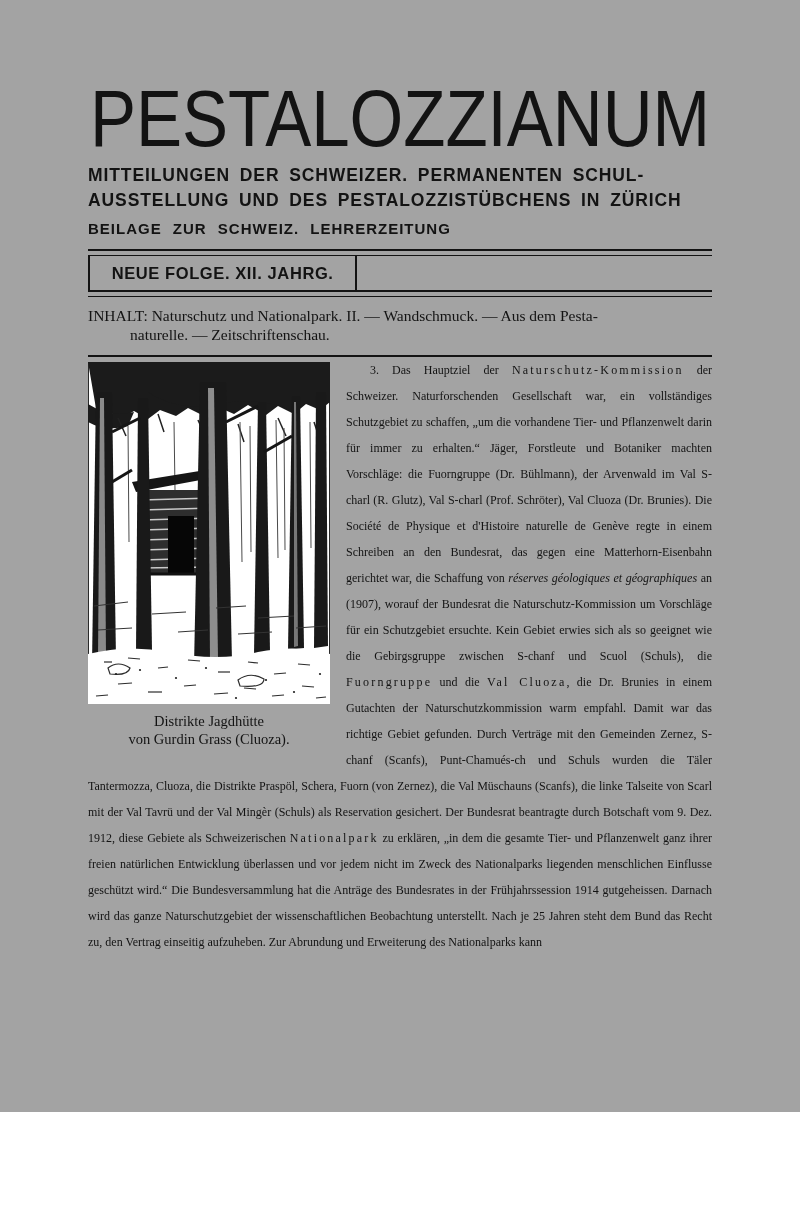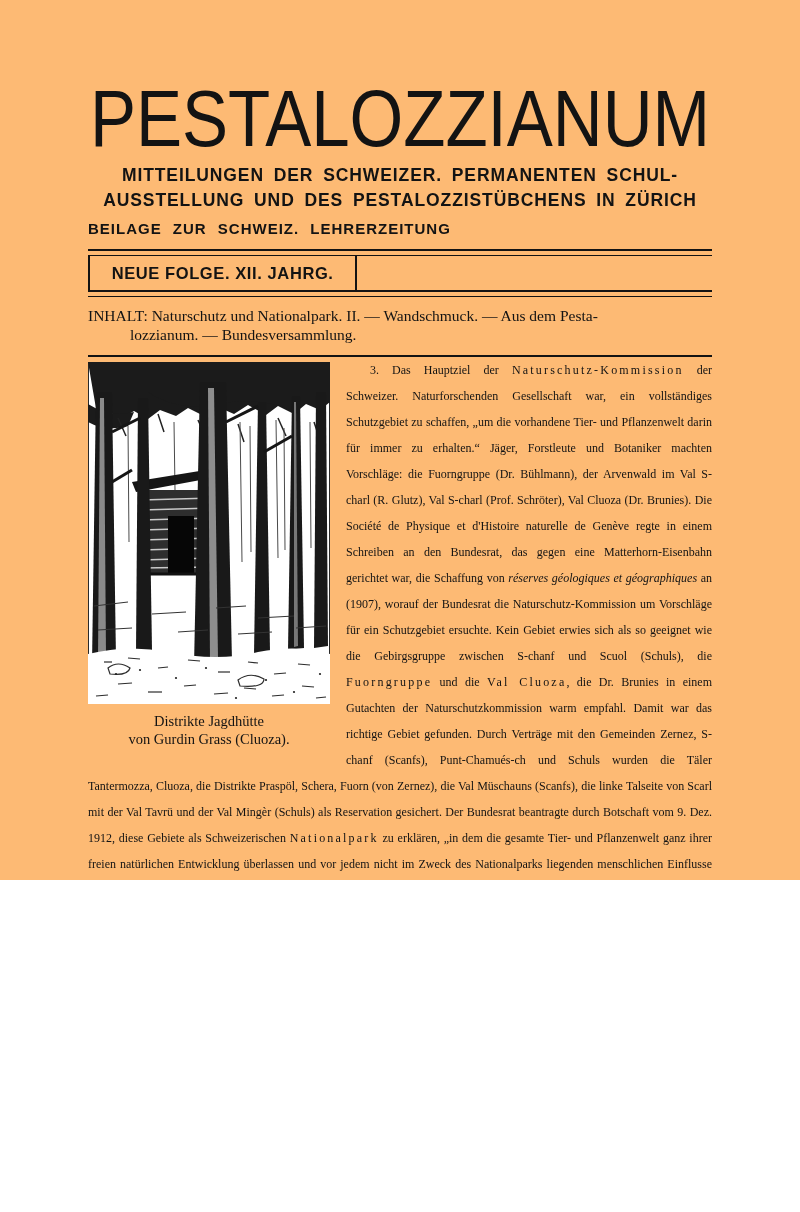--- a/index.html
+++ b/index.html
@@ -1,42 +1,42 @@
 <!DOCTYPE html>
 <html lang="de"><head>
 <meta charset="utf-8">
 <title>Pestalozzianum Nr. 6 — Juni 1915</title>
 <style>
   html, body { margin: 0; padding: 0; background: #ffffff; }
   .page {
     position: relative;
     width: 800px;
-    height: 880px;
+    height: 1112px;
     box-sizing: border-box;
     padding: 88px 88px 15px 88px;
-    background: #fdba74;
+    background: #a3a3a3;
     color: #131313;
     font-family: "Liberation Serif", serif;
     overflow: hidden;
   }
 
   
   .masthead-svg { display: block; margin: 0 auto; }
   .masthead-text {
     font-family: "Liberation Sans", sans-serif;
     font-weight: 400;
     font-size: 80px;
     fill: #131313;
   }
   .mast-sub {
     font-family: "Liberation Sans", sans-serif;
     font-weight: 700;
     font-size: 17.5px;
     line-height: 25px;
-    text-align: center;
+    text-align: left;
     letter-spacing: 0.9px;
     word-spacing: 4px;
     white-space: nowrap;
   }
   .mast-sub.first { margin-top: 13px; }
   .mast-supplement {
     font-family: "Liberation Sans", sans-serif;
     font-weight: 700;
     font-size: 15px;
     line-height: 22px;
@@ -123,21 +123,21 @@
   </header>
 
   <div class="double-rule top"></div>
   <div class="issue-bar">
     <div class="issue-cell c2">NEUE FOLGE. XII. JAHRG.</div>
   </div>
   <div class="double-rule"></div>
 
   <div class="contents">
     <div class="line1">INHALT: Naturschutz und Nationalpark. II. — Wandschmuck. — Aus dem Pesta-</div>
-    <div class="line2">lozzianum. — Bundesversammlung.</div>
+    <div class="line2">naturelle. — Zeitschriftenschau.</div>
   </div>
 
   <hr class="rule">
 
   <main class="article">
 
     <figure class="figure" style="margin-left:0;">
       <svg class="figure-svg" width="242" height="342" viewBox="0 0 242 342" aria-hidden="true">
         <rect x="0.5" y="0.5" width="241" height="341" fill="#ffffff" stroke="#2a2a2a" stroke-width="1"></rect>
 

